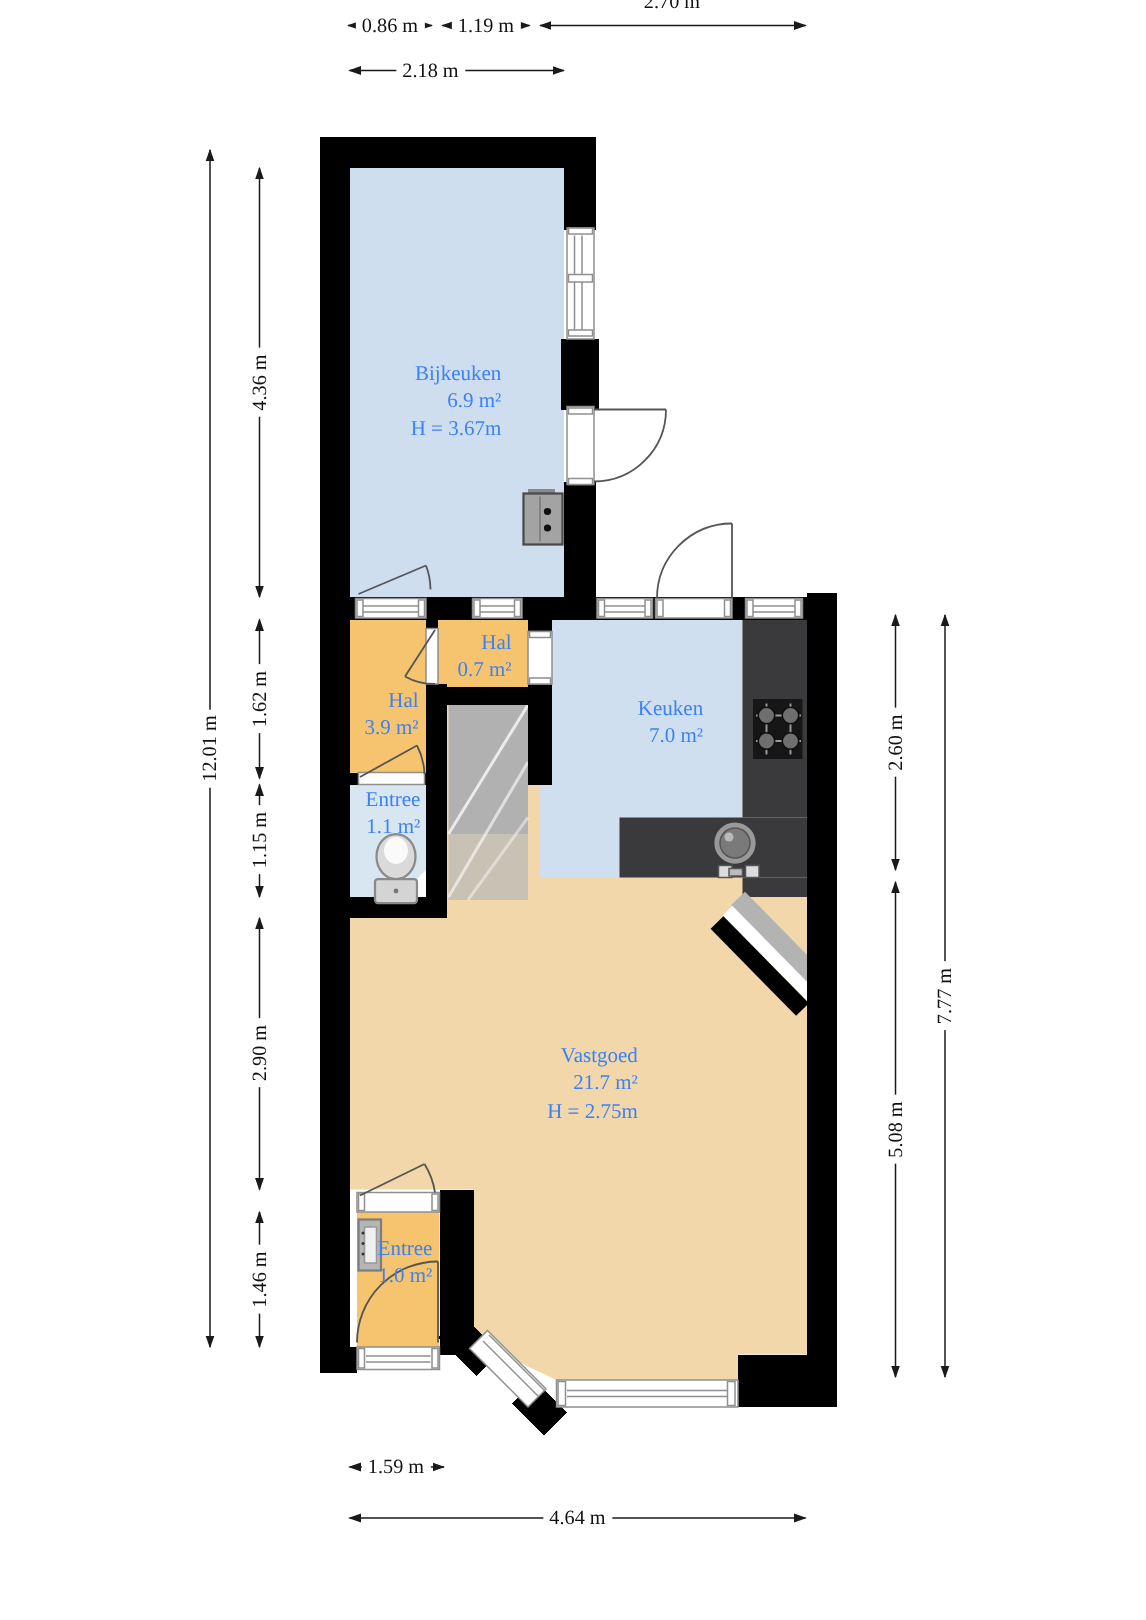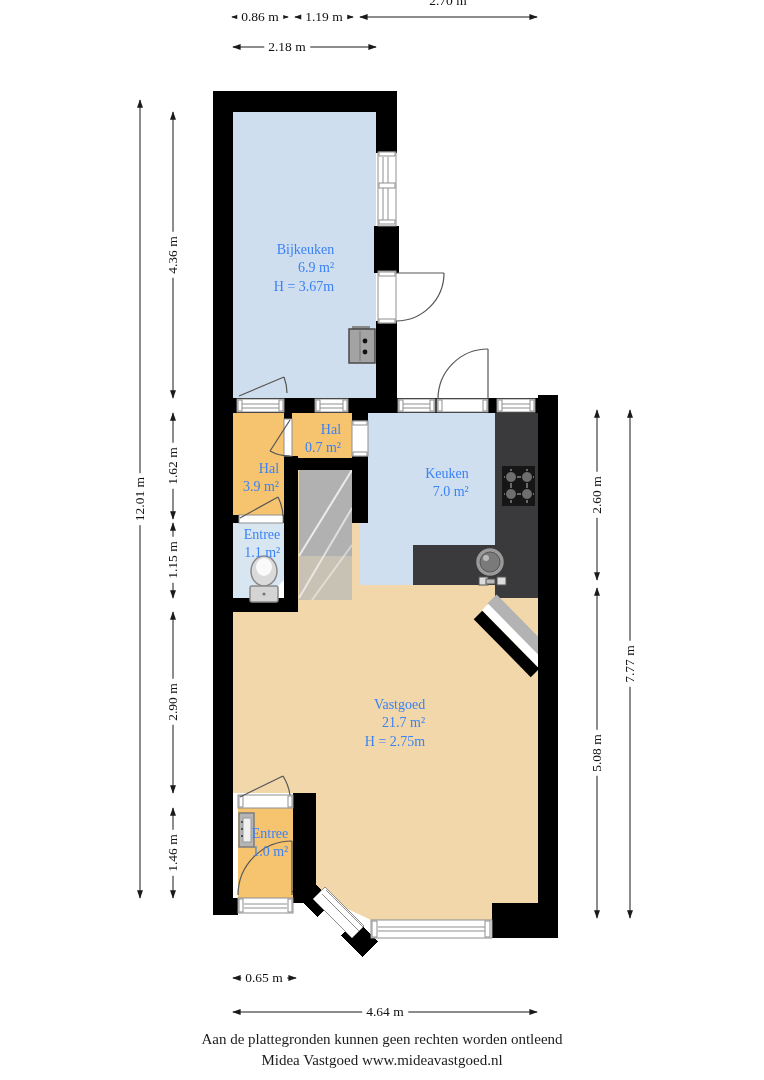--- a/index.html
+++ b/index.html
@@ -263,21 +263,21 @@
 <div class="dim" style="left:287px;top:47px">2.18 m</div>
 <div class="dim v" style="left:140px;top:499px">12.01 m</div>
 <div class="dim v" style="left:173px;top:255px">4.36 m</div>
 <div class="dim v" style="left:173px;top:466px">1.62 m</div>
 <div class="dim v" style="left:173px;top:560px">1.15 m</div>
 <div class="dim v" style="left:173px;top:702px">2.90 m</div>
 <div class="dim v" style="left:173px;top:853px">1.46 m</div>
 <div class="dim v" style="left:597px;top:495px">2.60 m</div>
 <div class="dim v" style="left:597px;top:753px">5.08 m</div>
 <div class="dim v" style="left:630px;top:664px">7.77 m</div>
-<div class="dim" style="left:264px;top:978px">0.65 m</div>
+<div class="dim" style="left:264px;top:978px">1.59 m</div>
 <div class="dim" style="left:385px;top:1012px">4.64 m</div>
 
 <div class="rlabel" style="left:304px;top:269px">
   <span>Bijkeuken</span>
   <span>6.9 m²</span>
   <span>H = 3.67m</span>
 </div>
 <div class="rlabel" style="left:261px;top:478px">
   <span>Hal</span>
   <span>3.9 m²</span>
@@ -297,16 +297,14 @@
 <div class="rlabel" style="left:395px;top:724px">
   <span>Vastgoed</span>
   <span>21.7 m²</span>
   <span>H = 2.75m</span>
 </div>
 <div class="rlabel" style="left:270px;top:843px">
   <span>Entree</span>
   <span>1.0 m²</span>
 </div>
 
-<div class="footer" style="top:1031px">Aan de plattegronden kunnen geen rechten worden ontleend</div>
-<div class="footer" style="top:1052px">Midea Vastgoed www.mideavastgoed.nl</div>
 
 </div>
 
 </body></html>

